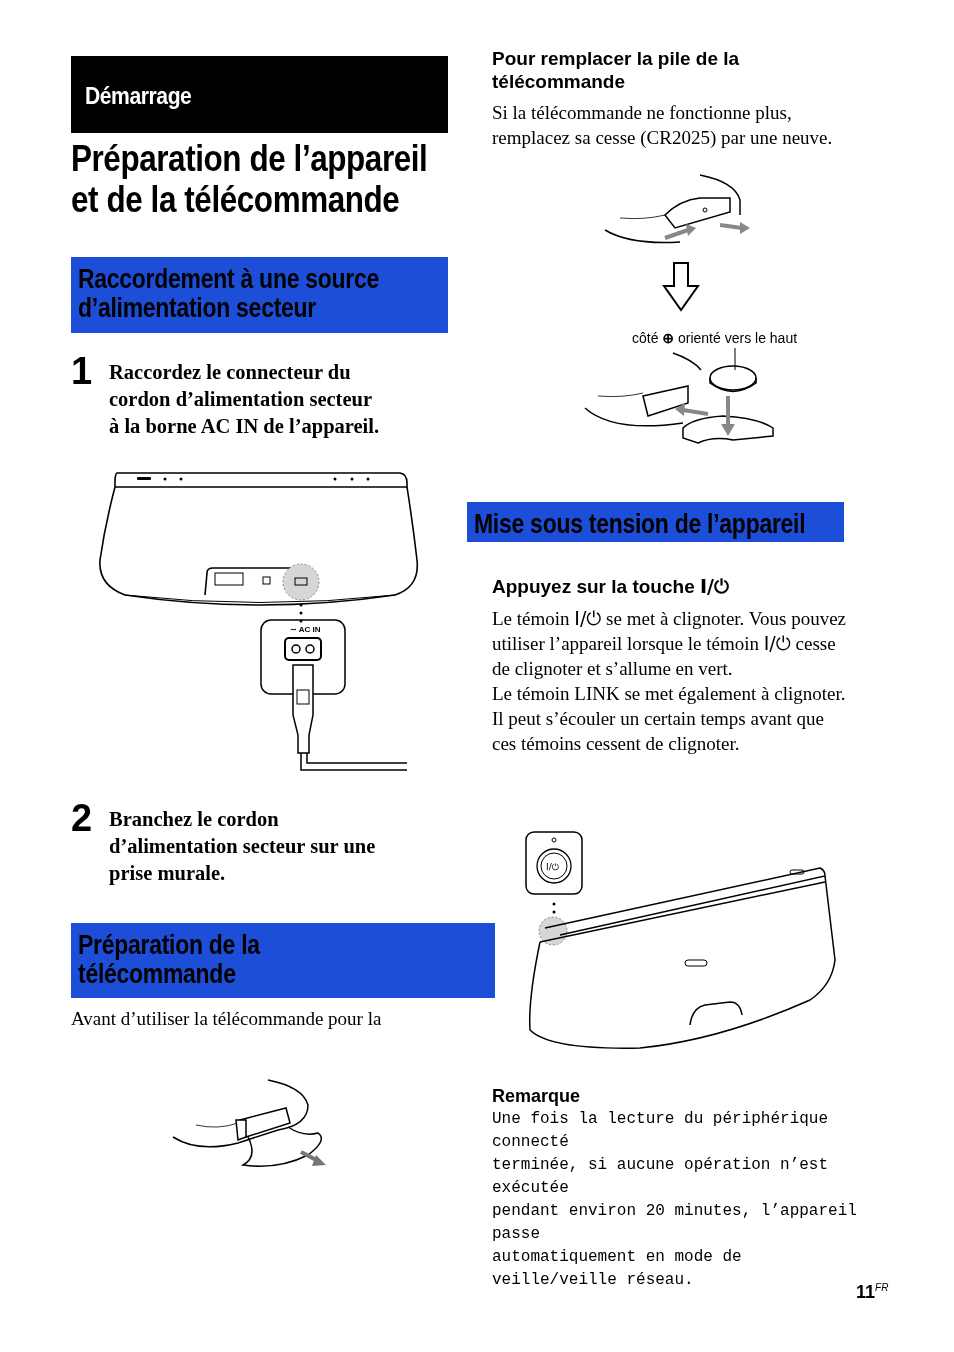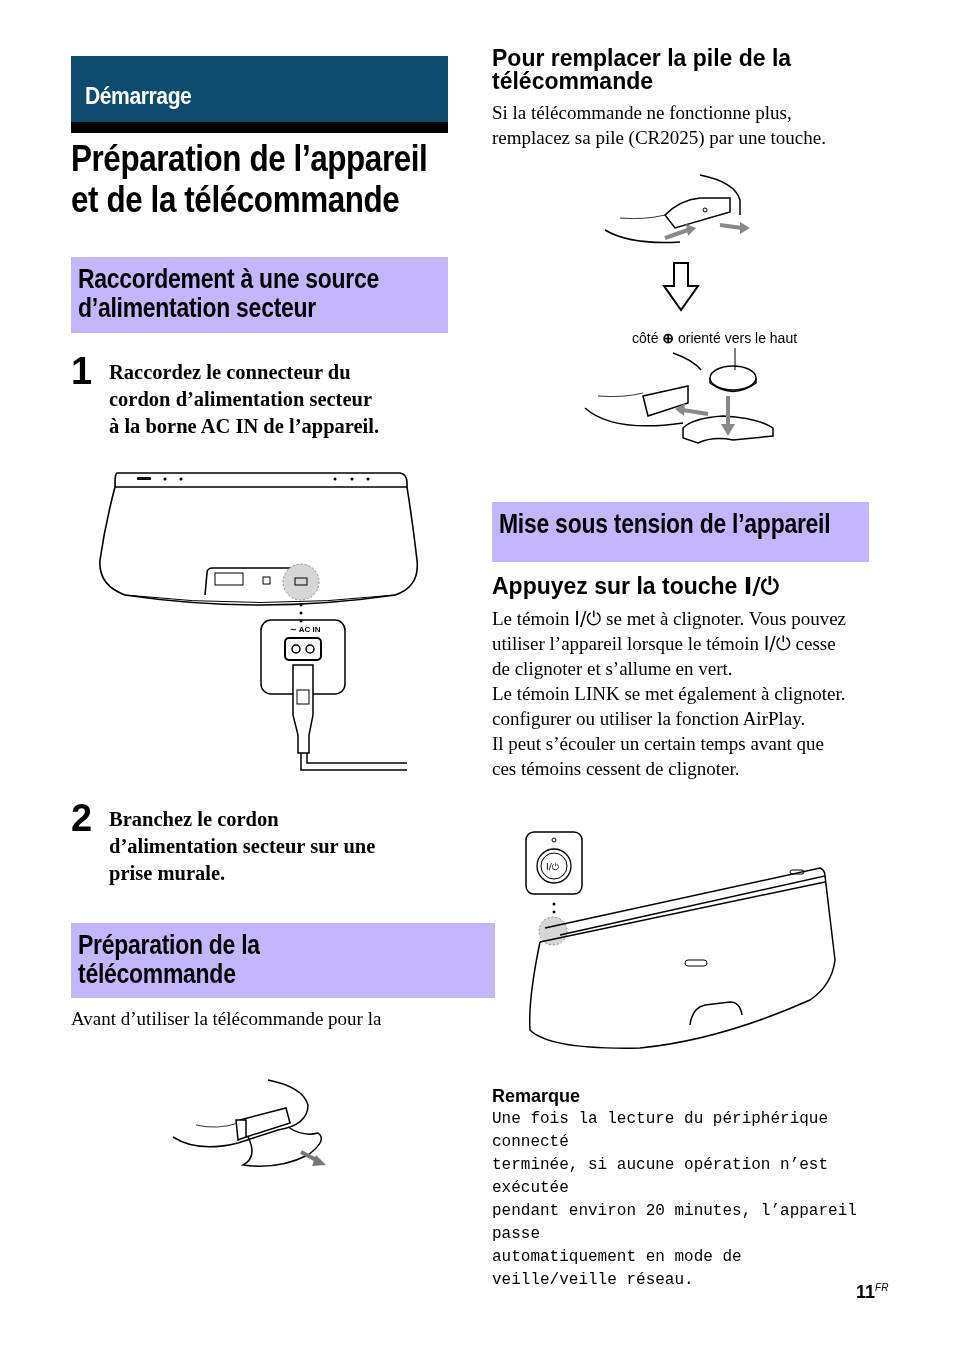--- a/index.html
+++ b/index.html
@@ -1,26 +1,26 @@
 <!DOCTYPE html>
 <html><head>
 <meta charset="utf-8">
 <style>
   html, body { margin: 0; padding: 0; background: #ffffff; }
   body { width: 954px; height: 1352px; position: relative; overflow: hidden; color: #000; }
   .abs { position: absolute; }
-  .chapter-bar { left: 71px; top: 56px; width: 377px; height: 66px; background: #0c4a6e; }
+  .chapter-bar { left: 71px; top: 56px; width: 377px; height: 66px; background: #000000; }
   .chapter-bar span { position: absolute; left: 14px; top: 26px; color: #fff; font-family: "Liberation Sans", sans-serif; font-weight: bold; font-size: 24px; letter-spacing: -0.5px; transform: scaleX(0.88); transform-origin: left; }
   .chapter-rule { left: 71px; top: 122px; width: 377px; height: 11px; background: #000; }
   .page-title { left: 71px; top: 138px; width: 400px; font-family: "Liberation Sans", sans-serif; font-weight: bold; font-size: 37px; line-height: 41px; letter-spacing: -0.5px; transform: scaleX(0.85); transform-origin: left; white-space: nowrap; }
-  .section-bar { background: #c4b5fd; }
+  .section-bar { background: #1d4ed8; }
   .section-bar .txt { position: absolute; left: 7px; font-family: "Liberation Sans", sans-serif; font-weight: bold; font-size: 27px; line-height: 29px; letter-spacing: -0.3px; transform: scaleX(0.85); transform-origin: left; white-space: nowrap; }
   .step-num { font-family: "Liberation Sans", sans-serif; font-weight: bold; font-size: 38px; line-height: 38px; }
   .step-text { font-family: Liberation Serif, serif; font-weight: bold; font-size: 20.5px; line-height: 27px; }
-  .sub-head { font-family: "Liberation Sans", sans-serif; font-weight: bold; font-size: 23px; line-height: 23px; }
+  .sub-head { font-family: "Liberation Sans", sans-serif; font-weight: bold; font-size: 19px; line-height: 23px; }
   .body { font-family: "Liberation Serif", serif; font-size: 19px; line-height: 25px; }
   .note-head { font-family: "Liberation Sans", sans-serif; font-weight: bold; font-size: 18px; line-height: 22px; }
   .note-body { font-family: Liberation Mono, monospace; font-size: 16px; line-height: 23px; }
   .caption { font-family: "Liberation Sans", sans-serif; font-size: 14px; }
   .pagenum { font-family: "Liberation Sans", sans-serif; font-weight: bold; font-size: 18px; margin-left: 20px; }
   .pagenum sup { font-weight: normal; font-style: italic; font-size: 10px; }
   .pw { display:inline-block; font-family: "DejaVu Sans", sans-serif; }
   svg { position: absolute; overflow: visible; }
 </style>
 </head>
@@ -109,21 +109,21 @@
   <path d="M133,77 L152,87" stroke="#777" stroke-width="4"></path>
   <path d="M148,80 L158,90 L144,91 Z" fill="#777"></path>
 </svg>
 
 <div class="abs sub-head" style="left:492px; top:47px; width:380px;">
   <div>Pour remplacer la pile de la</div>
   <div>télécommande</div>
 </div>
 <div class="abs body" style="left:492px; top:100px; width:380px;">
   <div>Si la télécommande ne fonctionne plus,</div>
-  <div>remplacez sa pile (CR2025) par une touche.</div>
+  <div>remplacez sa cesse (CR2025) par une neuve.</div>
 </div>
 
 <svg style="left:600px; top:170px;" width="180" height="90" viewBox="0 0 180 90">
   <g fill="none" stroke="#000" stroke-width="1.5">
     <path d="M100,5 Q135,12 140,30 L140,45"></path>
     <path d="M5,60 Q30,75 80,72"></path>
     <path d="M20,48 Q45,50 65,45" stroke-width="0.8"></path>
     <path d="M65,45 Q80,30 100,28 L130,28 L130,42 L75,58 Z" fill="#fff"></path>
     <circle cx="105" cy="40" r="2" stroke-width="1"></circle>
   </g>
@@ -150,34 +150,33 @@
     <path d="M127,30 L127,35 Q150,52 173,35 L173,30"></path>
     <path d="M100,80 Q110,70 140,68 Q175,70 190,80 L190,88 L150,92 Q130,88 115,95 L100,90 Z" fill="#fff"></path>
   </g>
   <line x1="152" y1="0" x2="152" y2="22" stroke="#000"></line>
   <path d="M145,48 L145,80" stroke="#888" stroke-width="4"></path>
     <path d="M138,76 L145,88 L152,76 Z" fill="#888"></path>
   <path d="M125,66 L100,62" stroke="#888" stroke-width="4"></path>
     <path d="M102,55 L92,61 L101,68 Z" fill="#888"></path>
 </svg>
 
-<div class="abs section-bar" style="left:492px; top:502px; width:377px; height:60px;">
+<div class="abs section-bar" style="left:467px; top:502px; width:377px; height:40px;">
   <div class="txt" style="top:8px;">Mise sous tension de l’appareil</div>
 </div>
 
 <div class="abs sub-head" style="left:492px; top:575px;">
   <span>Appuyez sur la touche </span><span class="pw">I/⏻</span>
 </div>
 
 <div class="abs body" style="left:492px; top:606px; width:390px;">
   <div><span>Le témoin </span><span class="pw">I/⏻</span><span> se met à clignoter. Vous pouvez</span></div>
   <div><span>utiliser l’appareil lorsque le témoin </span><span class="pw">I/⏻</span><span> cesse</span></div>
   <div>de clignoter et s’allume en vert.</div>
   <div>Le témoin LINK se met également à clignoter.</div>
-  <div>configurer ou utiliser la fonction AirPlay.</div>
   <div>Il peut s’écouler un certain temps avant que</div>
   <div>ces témoins cessent de clignoter.</div>
 </div>
 
 <svg style="left:520px; top:830px;" width="320" height="230" viewBox="0 0 320 230">
   <rect x="6" y="2" width="56" height="62" rx="8" fill="none" stroke="#000" stroke-width="1.5"></rect>
   <circle cx="34" cy="10" r="2" fill="none" stroke="#000"></circle>
   <circle cx="34" cy="36" r="17" fill="none" stroke="#000" stroke-width="1.3"></circle>
   <circle cx="34" cy="36" r="13" fill="none" stroke="#000" stroke-width="1"></circle>
   <text x="26" y="40" font-family="DejaVu Sans, sans-serif" font-size="9">I/⏻</text>

